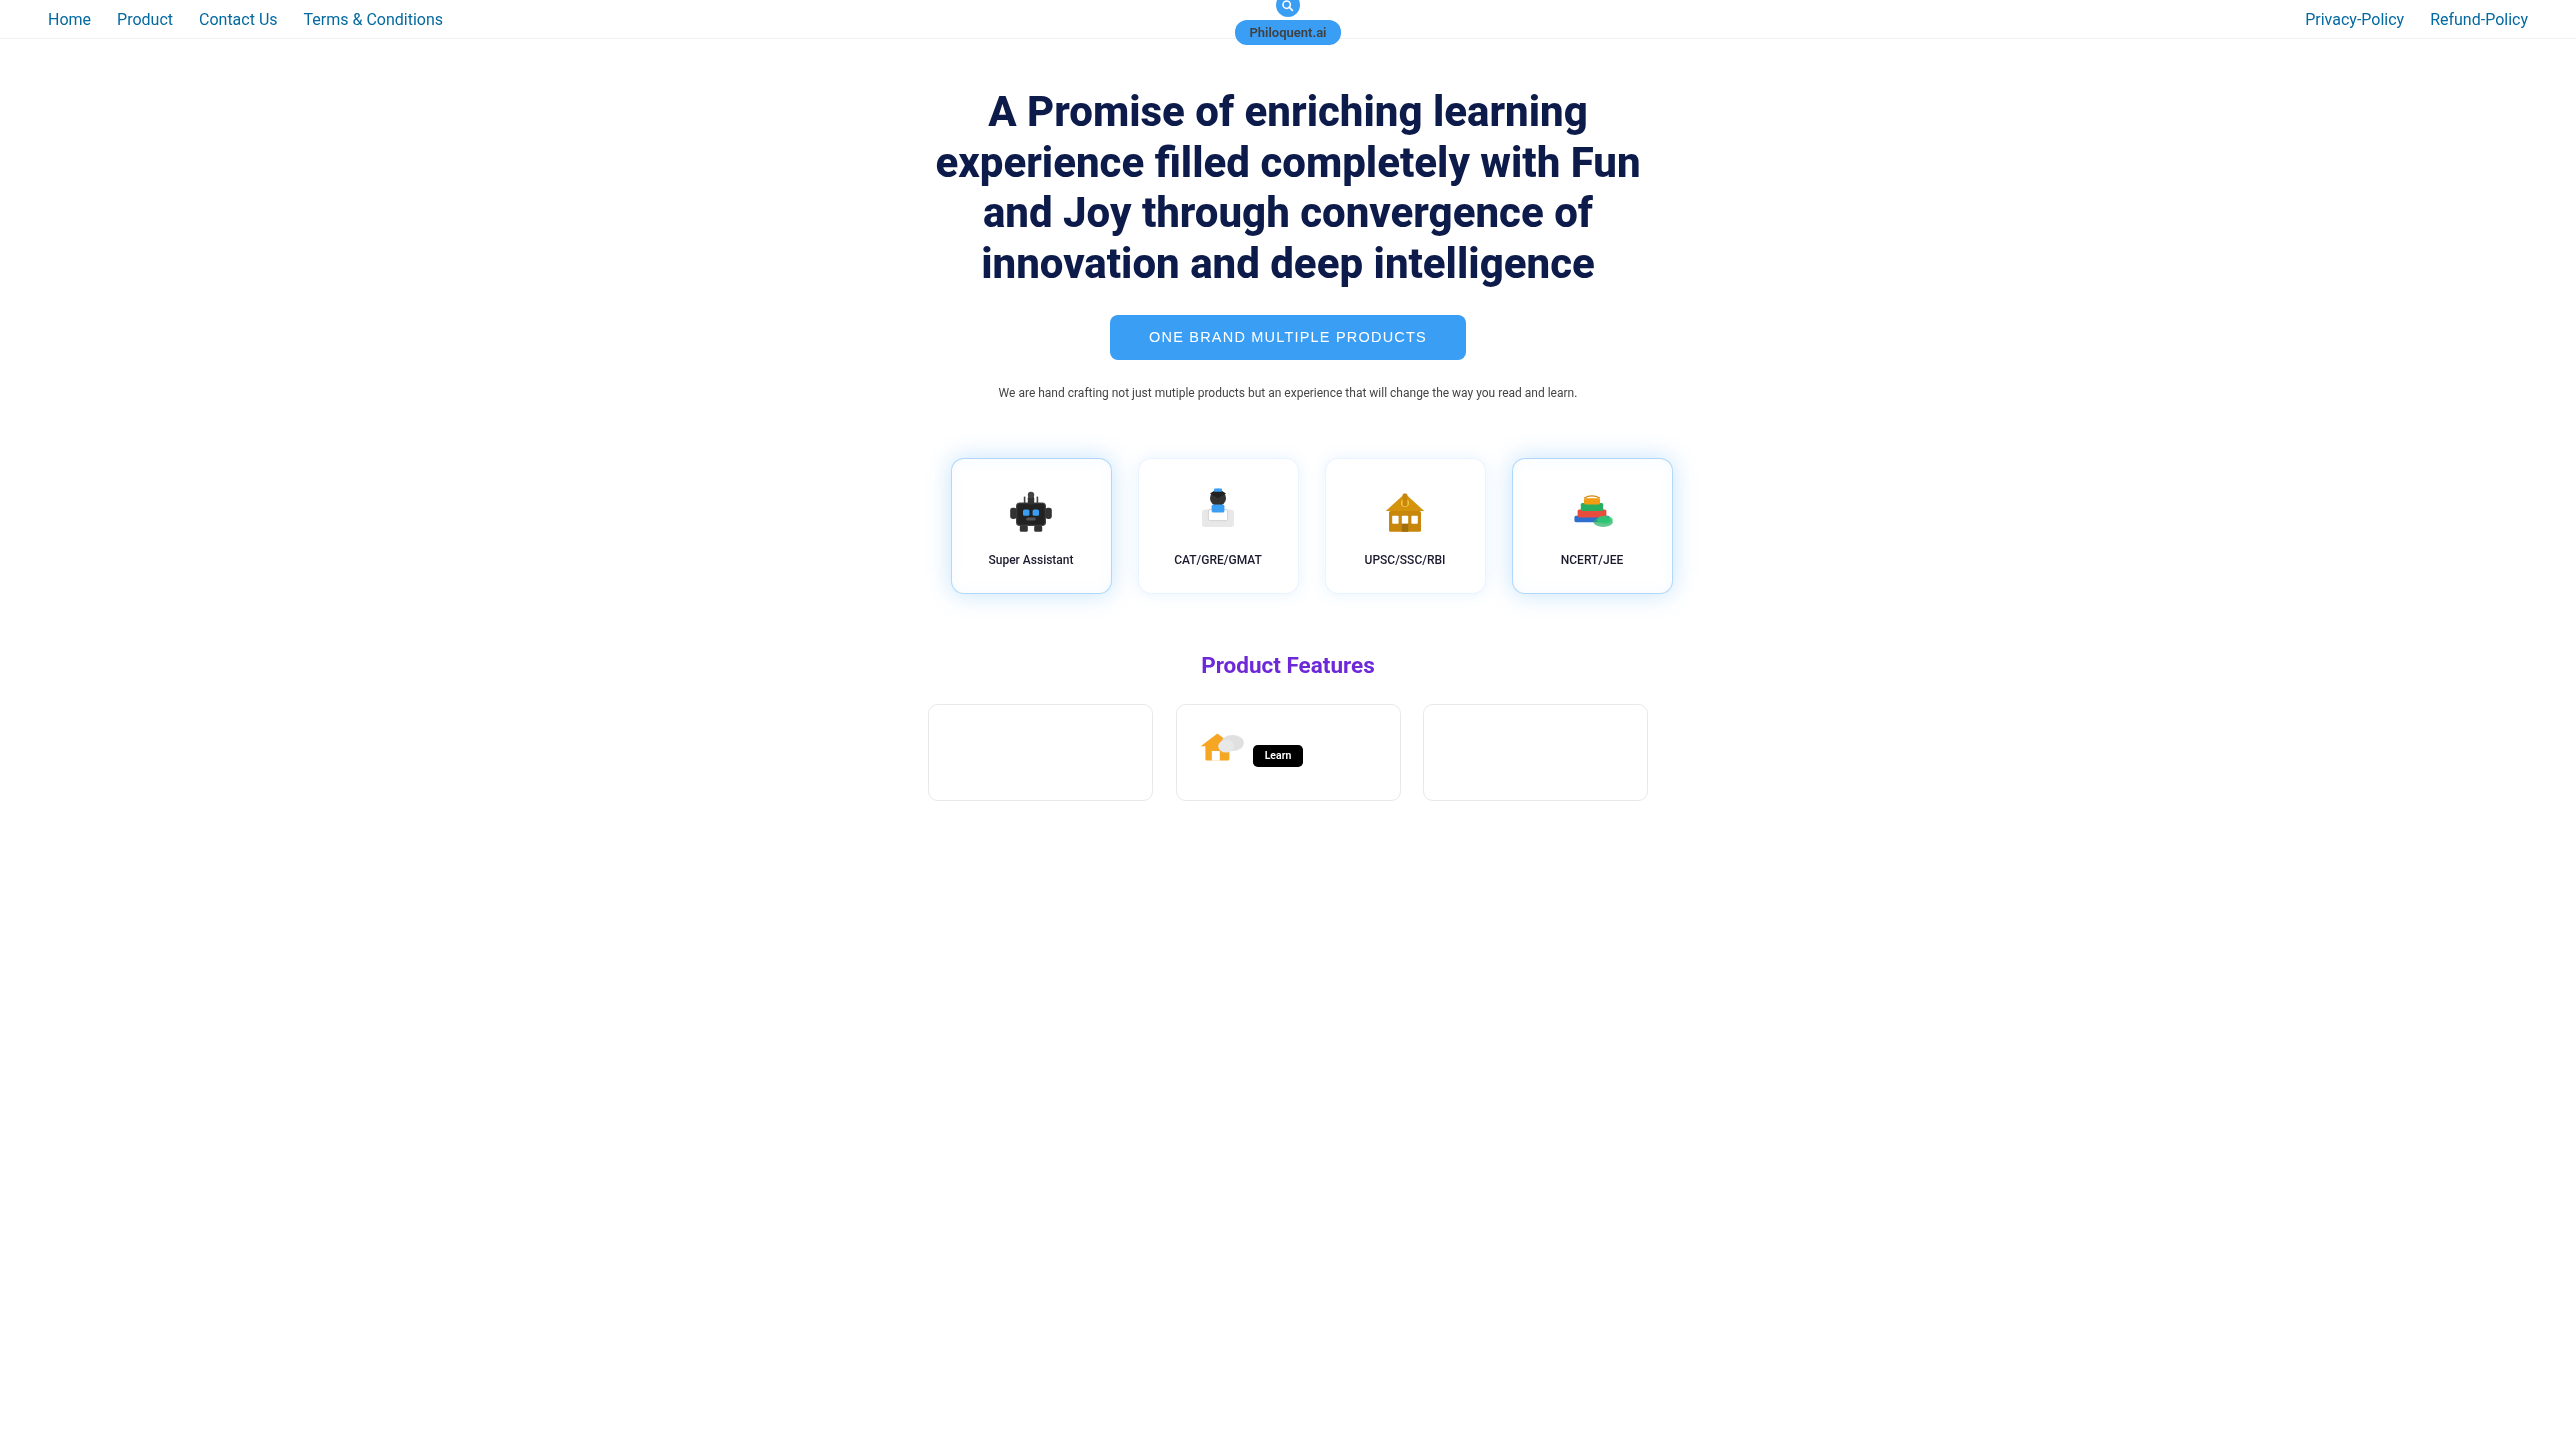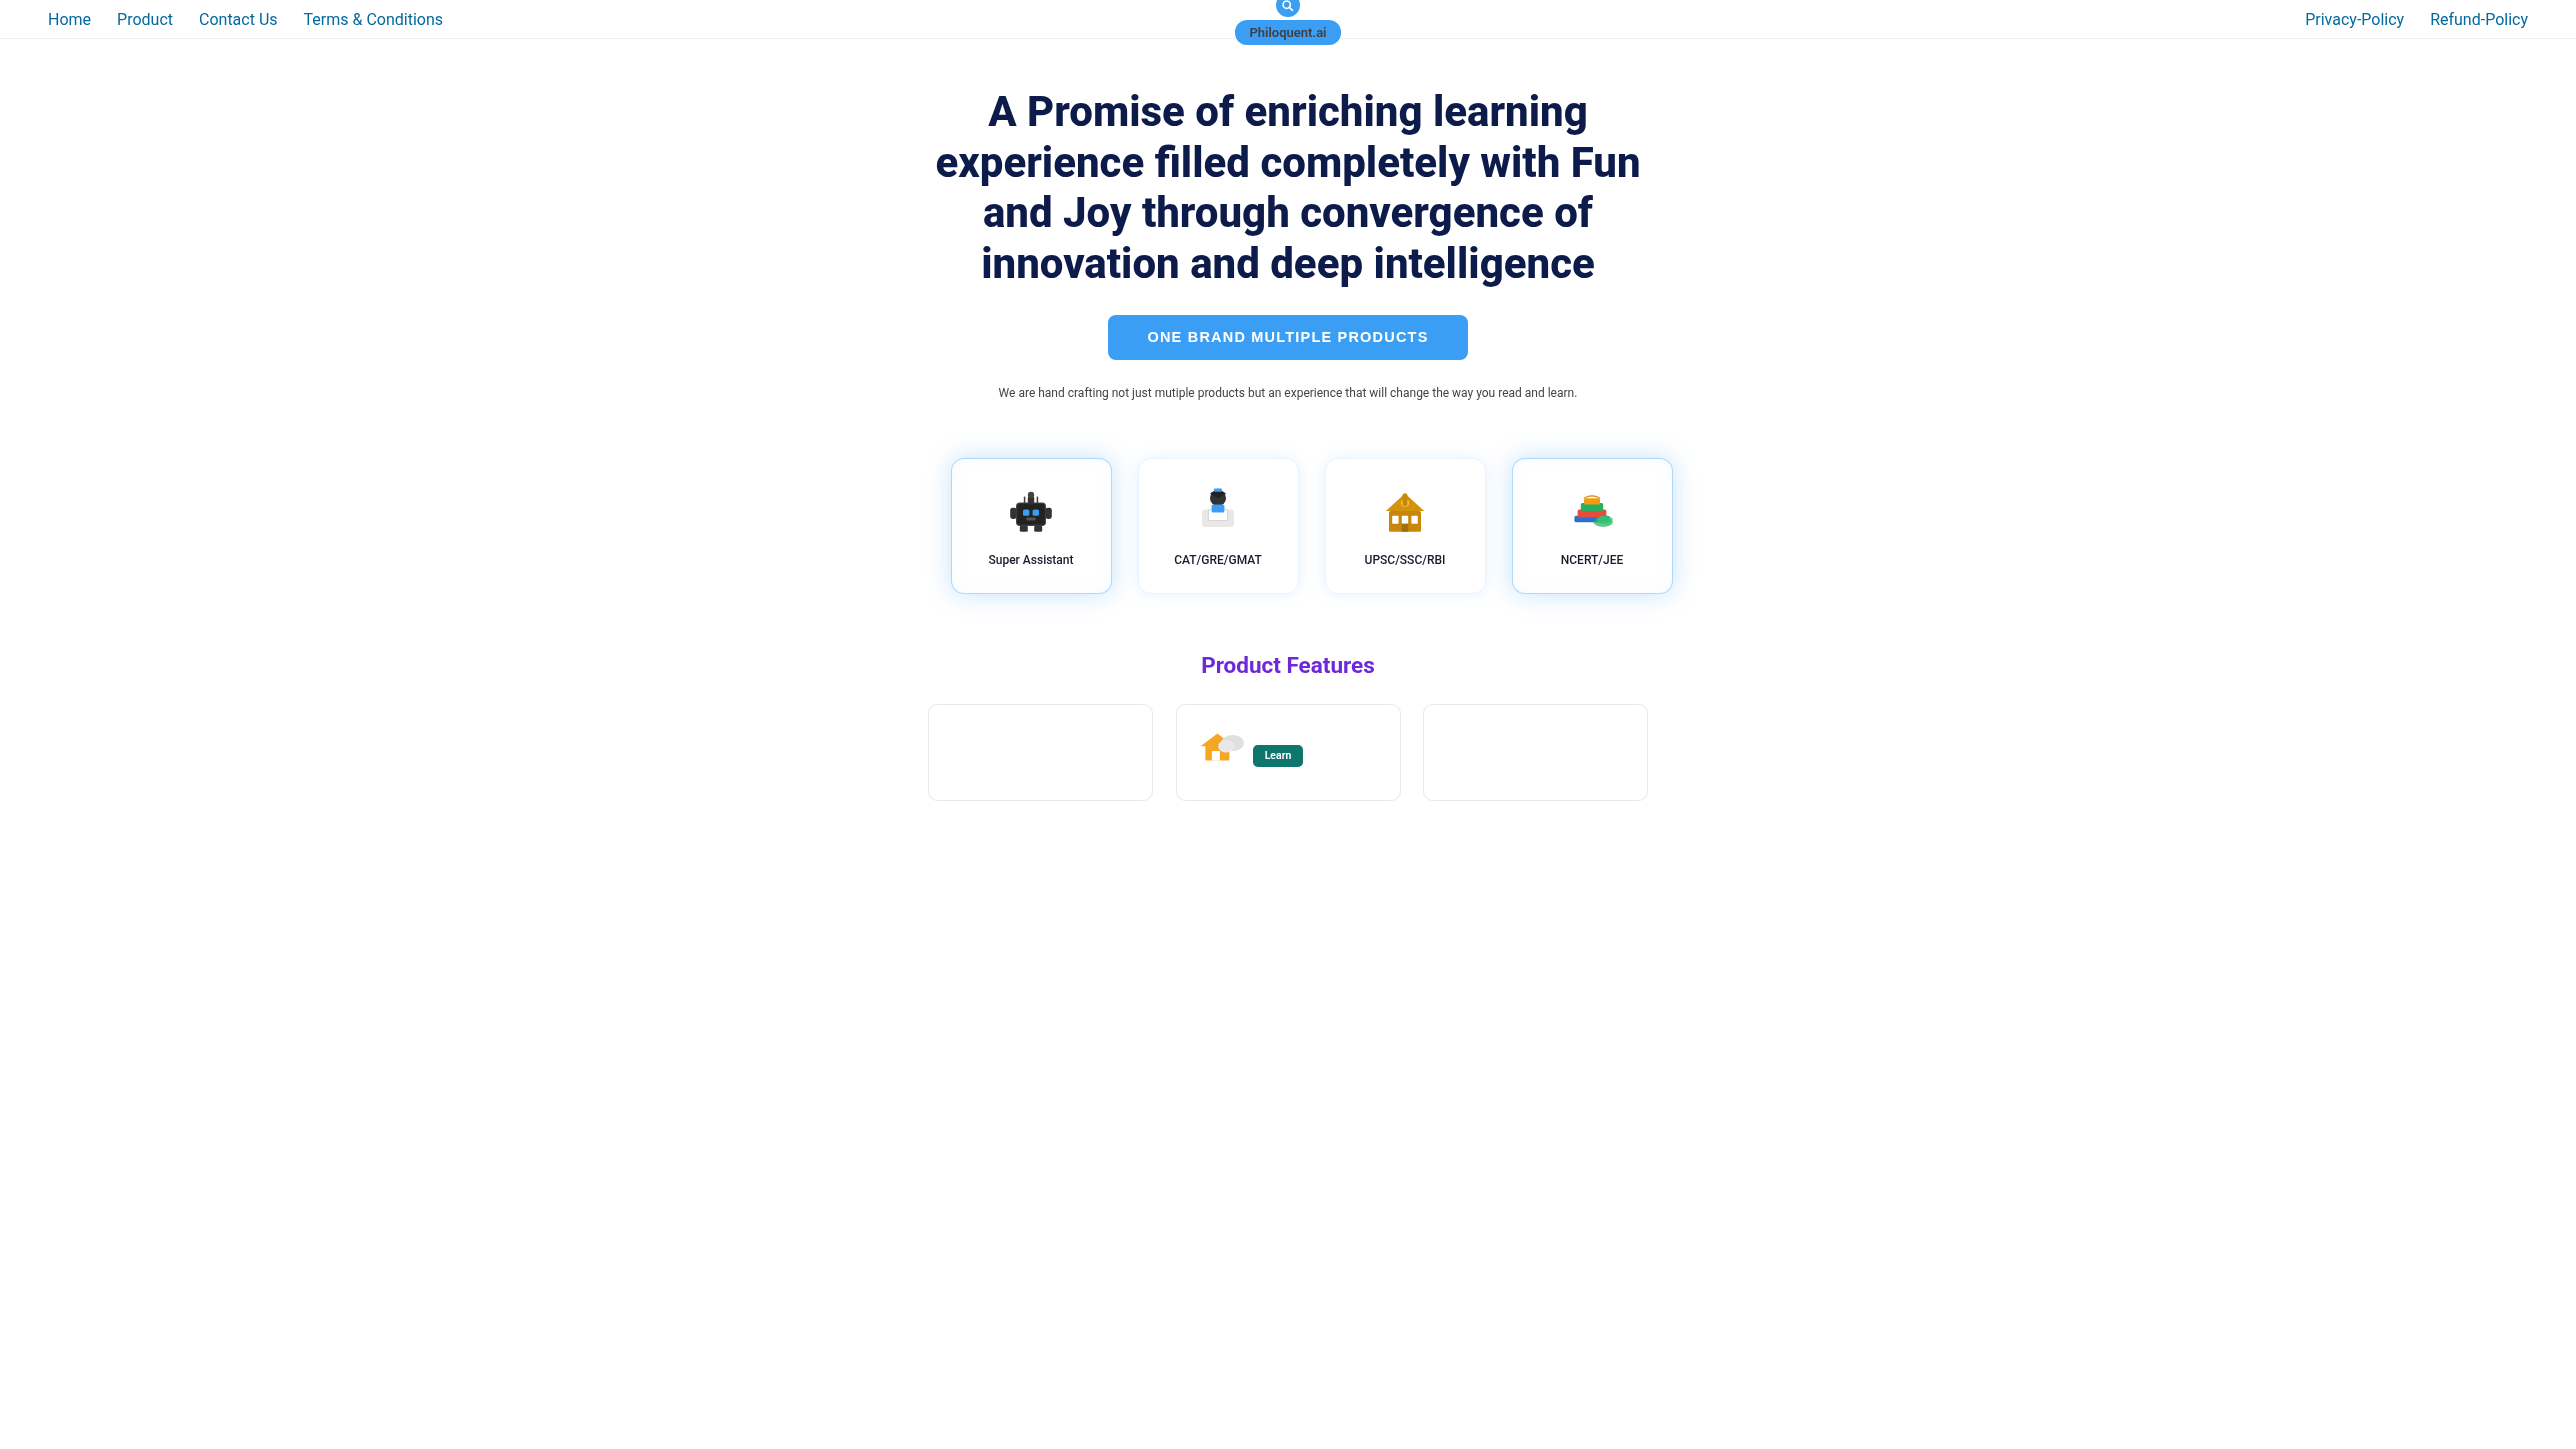--- a/index.html
+++ b/index.html
@@ -95,21 +95,21 @@
       margin-bottom: 26px;
     }
 
     .cta-button {
       background: #3b9ef5;
       color: white;
       border: none;
       padding: 14.5px 39px;
       border-radius: 8px;
       font-size: 14.5px;
-      font-weight: 700;
+      font-weight: 400;
       letter-spacing: 1.2px;
       cursor: pointer;
       margin-bottom: 19.3px;
       display: inline-block;
     }
 
     .hero-subtitle {
       font-size: 12px;
       color: #444;
       margin-top: 6.4px;
@@ -309,19 +309,19 @@
     <div class="feature-card">
       <div style="display:flex; align-items:flex-end; gap:6.4px; width:100%;">
 
         <svg width="48" height="40" viewBox="0 0 60 50" fill="none">
           <rect x="8" y="20" width="30" height="22" rx="2" fill="#f5a623"></rect>
           <polygon points="23,8 2,24 44,24" fill="#f5a623"></polygon>
           <rect x="16" y="30" width="10" height="12" fill="#fff"></rect>
           <ellipse cx="42" cy="20" rx="14" ry="10" fill="#e0e0e0"></ellipse>
           <ellipse cx="34" cy="24" rx="10" ry="8" fill="#e8e8e8"></ellipse>
         </svg>
-        <div style="background:#0f766e; color:white; padding:4.8px 11.3px; border-radius:4.8px; font-size:10.5px; font-weight:600;">Learn</div>
+        <div style="background:#000000; color:white; padding:4.8px 11.3px; border-radius:4.8px; font-size:10.5px; font-weight:600;">Learn</div>
       </div>
     </div>
     <div class="feature-card"></div>
   </div>
 </section>
 
 
 </body></html>

